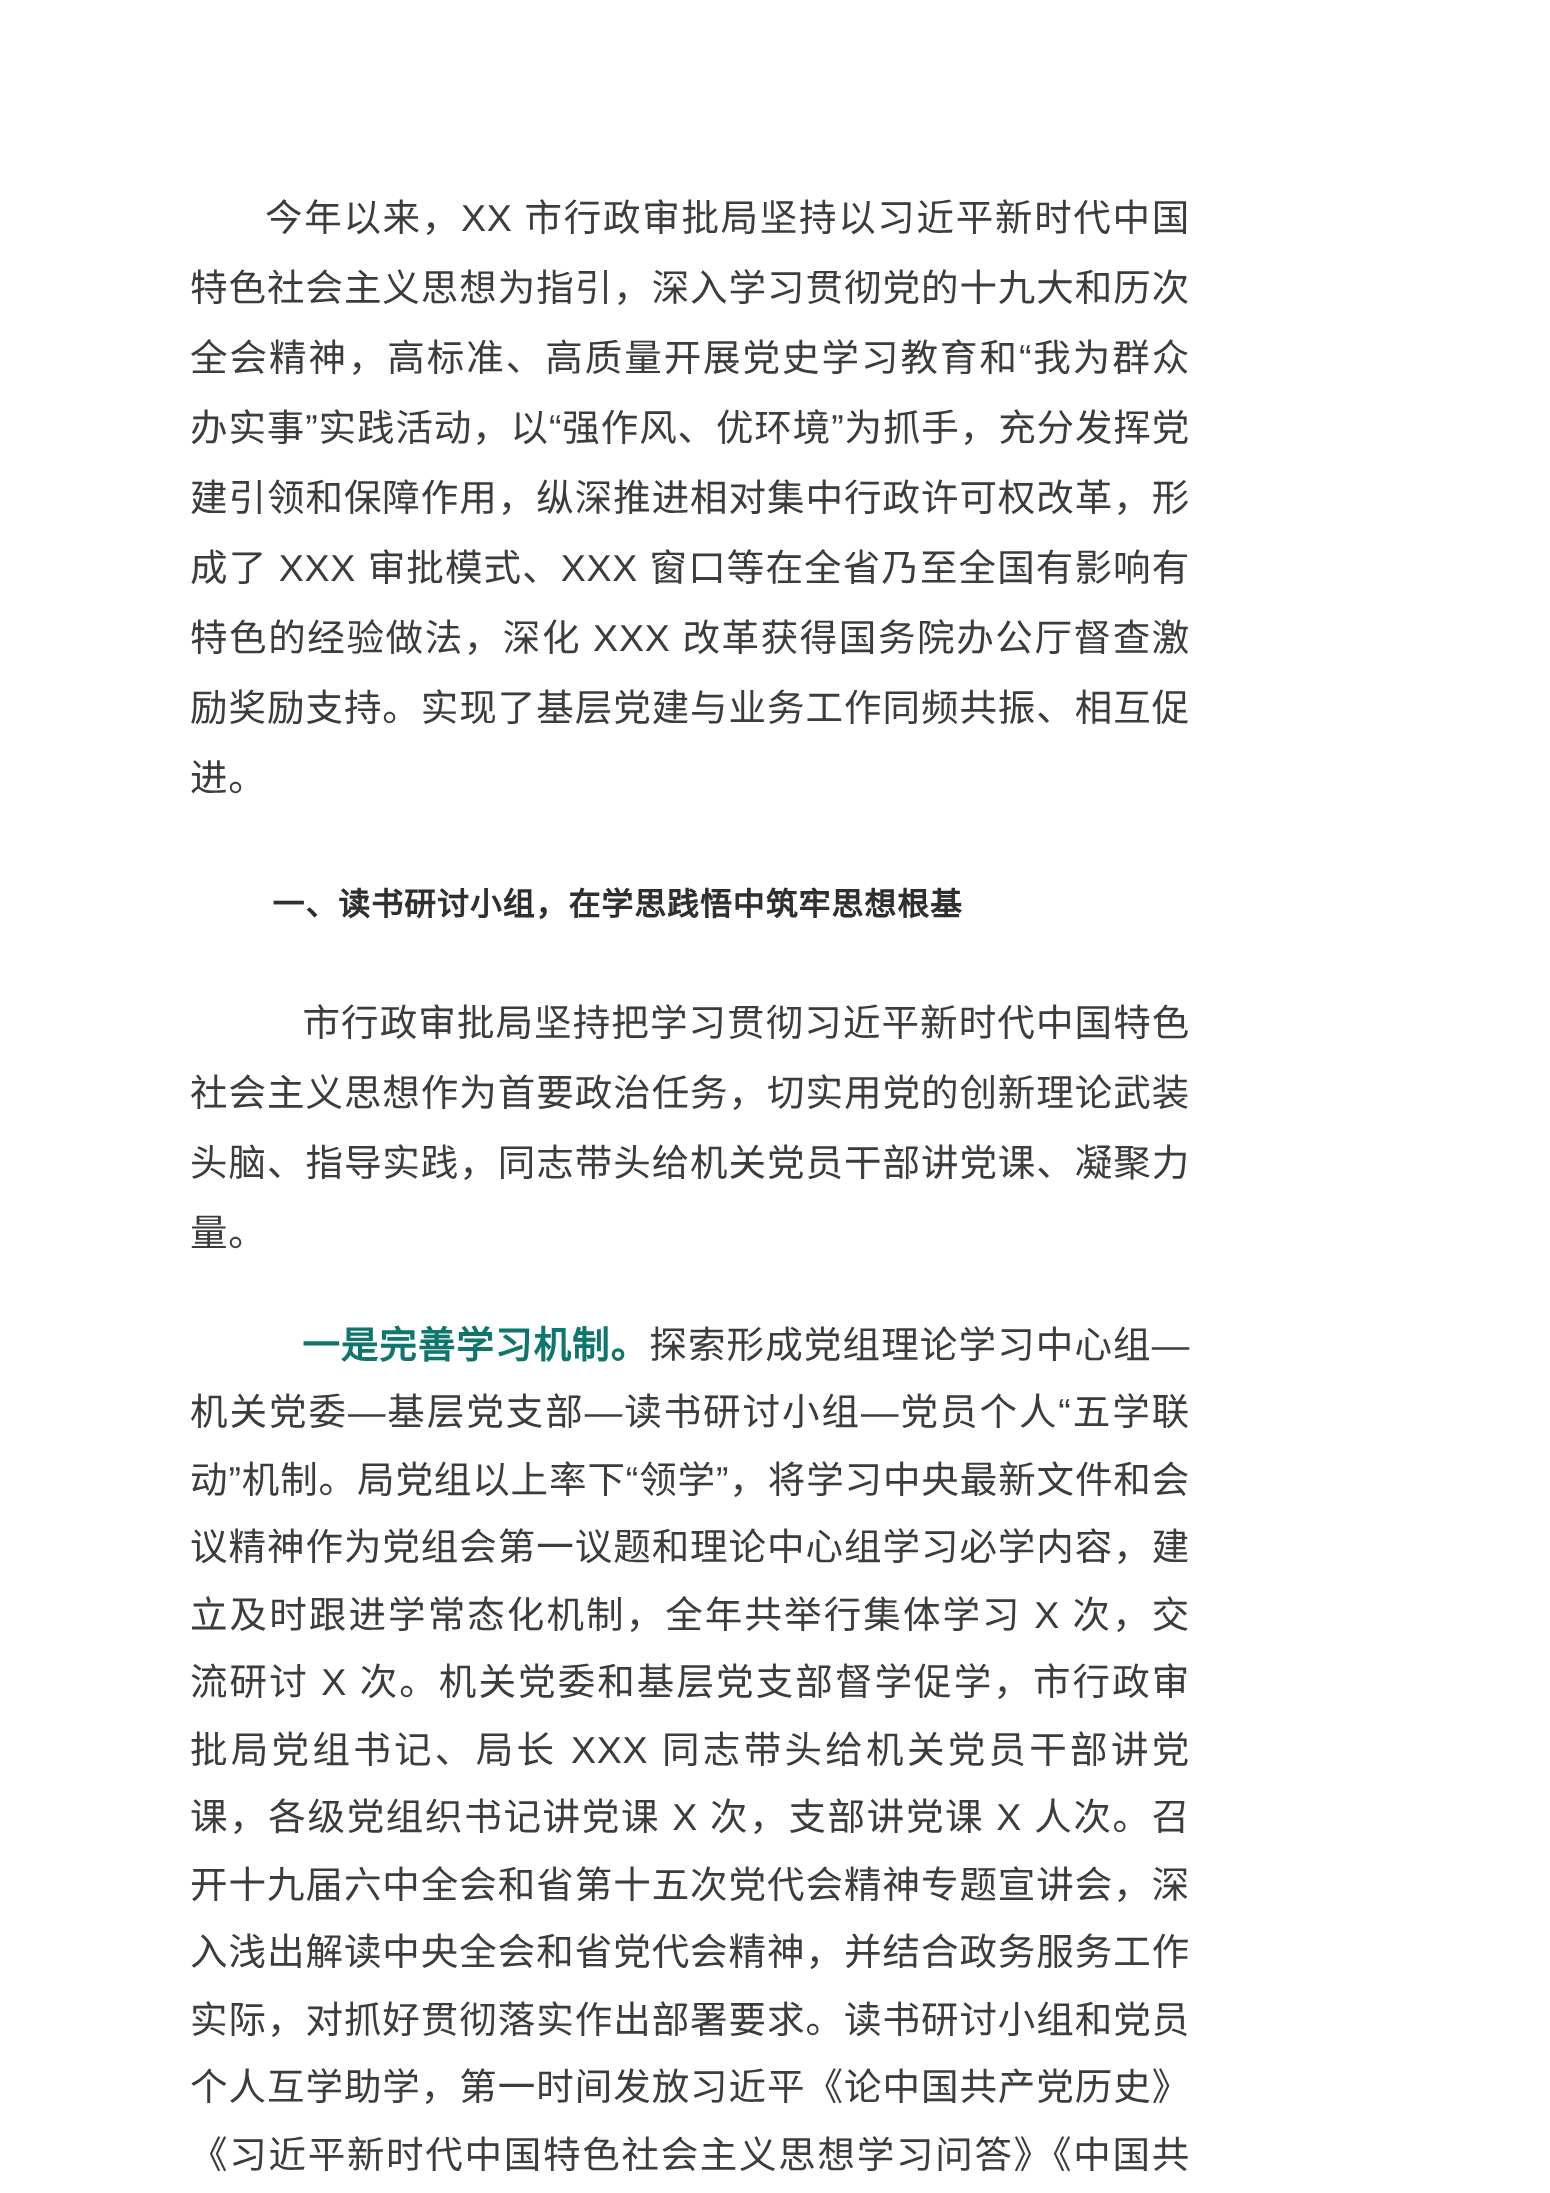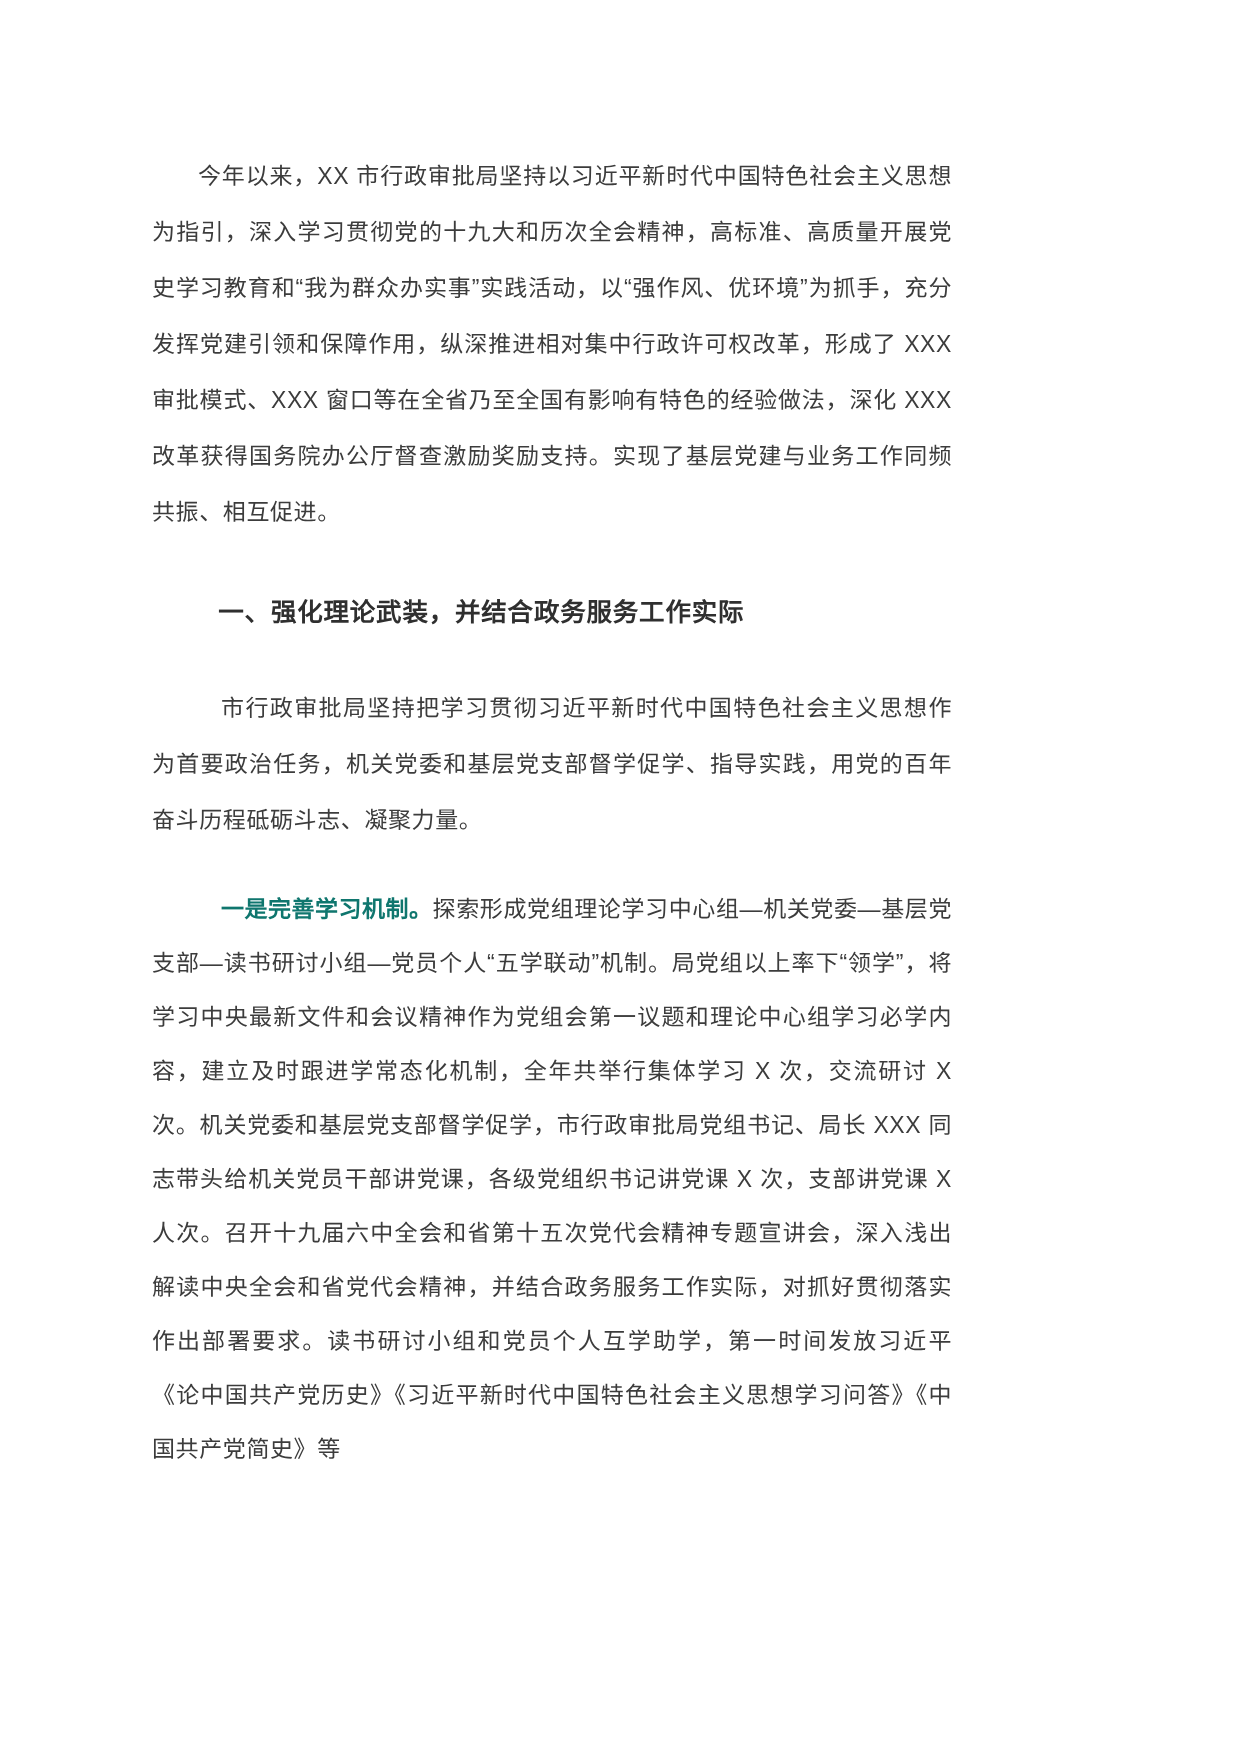--- a/index.html
+++ b/index.html
@@ -23,21 +23,21 @@
     overflow: hidden;
   }
   .doc-body {
     position: absolute;
     left: 152px;
     top: 0;
     width: 800px;
   }
   
   .para {
-    font-size: 23px;
+    font-size: 30px;
     color: #3c3c3c;
     letter-spacing: 0.6px;
     text-align: justify;
     text-justify: inter-character;
     word-break: break-all;
     margin: 0;
   }
   
   .para-intro {
     line-height: 56px;
@@ -80,25 +80,25 @@
 
 <div class="page">
   <div class="doc-body">
 
     <div class="sp-top"></div>
 
     <p class="para para-intro">今年以来，XX 市行政审批局坚持以习近平新时代中国特色社会主义思想为指引，深入学习贯彻党的十九大和历次全会精神，高标准、高质量开展党史学习教育和“我为群众办实事”实践活动，以“强作风、优环境”为抓手，充分发挥党建引领和保障作用，纵深推进相对集中行政许可权改革，形成了 XXX 审批模式、XXX 窗口等在全省乃至全国有影响有特色的经验做法，深化 XXX 改革获得国务院办公厅督查激励奖励支持。实现了基层党建与业务工作同频共振、相互促进。</p>
 
     <div class="sp-gap-1"></div>
 
-    <h2 class="heading">一、强化理论武装，并结合政务服务工作实际</h2>
+    <h2 class="heading">一、读书研讨小组，在学思践悟中筑牢思想根基</h2>
 
     <div class="sp-gap-2"></div>
 
-    <p class="para para-lead">市行政审批局坚持把学习贯彻习近平新时代中国特色社会主义思想作为首要政治任务，机关党委和基层党支部督学促学、指导实践，用党的百年奋斗历程砥砺斗志、凝聚力量。</p>
+    <p class="para para-lead">市行政审批局坚持把学习贯彻习近平新时代中国特色社会主义思想作为首要政治任务，切实用党的创新理论武装头脑、指导实践，同志带头给机关党员干部讲党课、凝聚力量。</p>
 
     <div class="sp-gap-3"></div>
 
     <p class="para para-item">
       <span class="runin">一是完善学习机制。</span><span>探索形成党组理论学习中心组—机关党委—基层党支部—读书研讨小组—党员个人“五学联动”机制。局党组以上率下“领学”，将学习中央最新文件和会议精神作为党组会第一议题和理论中心组学习必学内容，建立及时跟进学常态化机制，全年共举行集体学习 X 次，交流研讨 X 次。机关党委和基层党支部督学促学，市行政审批局党组书记、局长 XXX 同志带头给机关党员干部讲党课，各级党组织书记讲党课 X 次，支部讲党课 X 人次。召开十九届六中全会和省第十五次党代会精神专题宣讲会，深入浅出解读中央全会和省党代会精神，并结合政务服务工作实际，对抓好贯彻落实作出部署要求。读书研讨小组和党员个人互学助学，第一时间发放习近平《论中国共产党历史》《习近平新时代中国特色社会主义思想学习问答》《中国共产党简史》等</span>
     </p>
 
   </div>
 </div>
 

